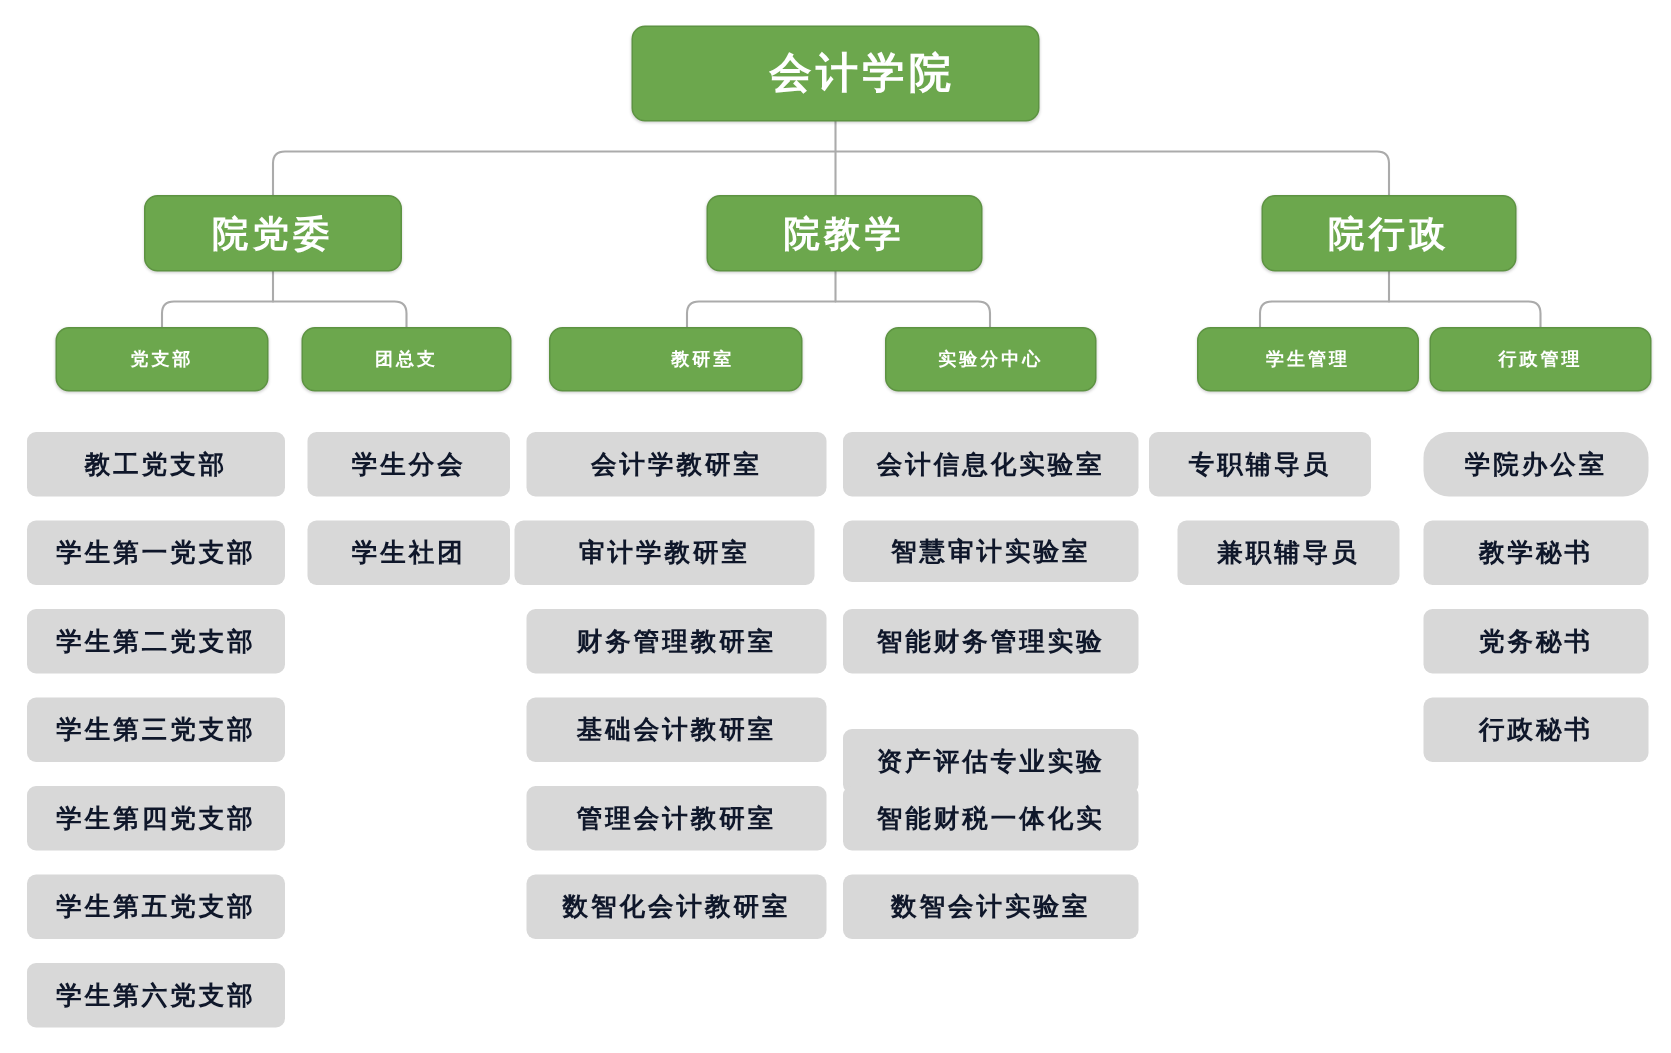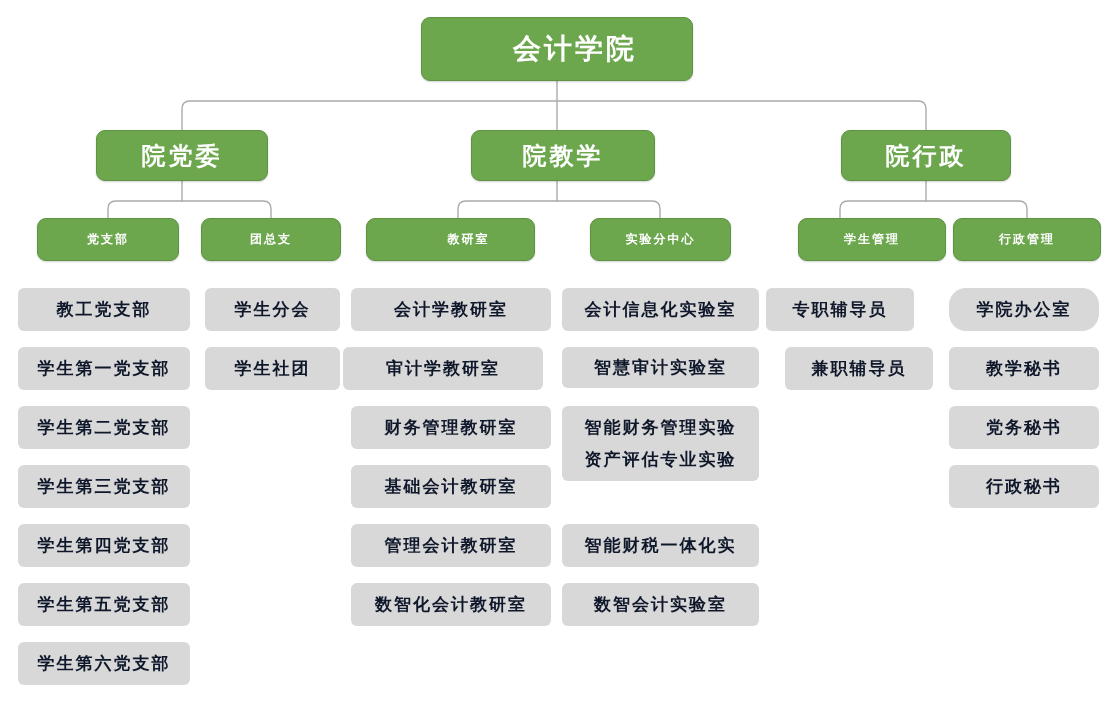--- a/index.html
+++ b/index.html
@@ -80,21 +80,21 @@
   <div class="node gray-node" style="left:351px;top:288px;width:200px;height:43px;">会计学教研室</div>
   <div class="node gray-node" style="left:343px;top:347px;width:200px;height:43px;">审计学教研室</div>
   <div class="node gray-node" style="left:351px;top:406px;width:200px;height:43px;">财务管理教研室</div>
   <div class="node gray-node" style="left:351px;top:465px;width:200px;height:43px;">基础会计教研室</div>
   <div class="node gray-node" style="left:351px;top:524px;width:200px;height:43px;">管理会计教研室</div>
   <div class="node gray-node" style="left:351px;top:583px;width:200px;height:43px;">数智化会计教研室</div>
 
   <div class="node gray-node" style="left:562px;top:288px;width:197px;height:43px;">会计信息化实验室</div>
   <div class="node gray-node" style="left:562px;top:347px;width:197px;height:41px;font-family:Liberation Mono, monospace;">智慧审计实验室</div>
   <div class="node gray-node" style="left:562px;top:406px;width:197px;height:43px;">智能财务管理实验</div>
-  <div class="node gray-node" style="left:562px;top:438px;width:197px;height:43px;">资产评估专业实验</div>
+  <div class="node gray-node" style="left:562px;top:486px;width:197px;height:43px;">资产评估专业实验</div>
   <div class="node gray-node" style="left:562px;top:524px;width:197px;height:43px;">智能财税一体化实</div>
   <div class="node gray-node" style="left:562px;top:583px;width:197px;height:43px;">数智会计实验室</div>
 
   <div class="node gray-node" style="left:766px;top:288px;width:148px;height:43px;">专职辅导员</div>
   <div class="node gray-node" style="left:766px;top:347px;width:148px;height:43px;margin-left:19px;">兼职辅导员</div>
 
   <div class="node gray-node" style="left:949px;top:288px;width:150px;height:43px;border-radius:17px;">学院办公室</div>
   <div class="node gray-node" style="left:949px;top:347px;width:150px;height:43px;">教学秘书</div>
   <div class="node gray-node" style="left:949px;top:406px;width:150px;height:43px;">党务秘书</div>
   <div class="node gray-node" style="left:949px;top:465px;width:150px;height:43px;">行政秘书</div>

